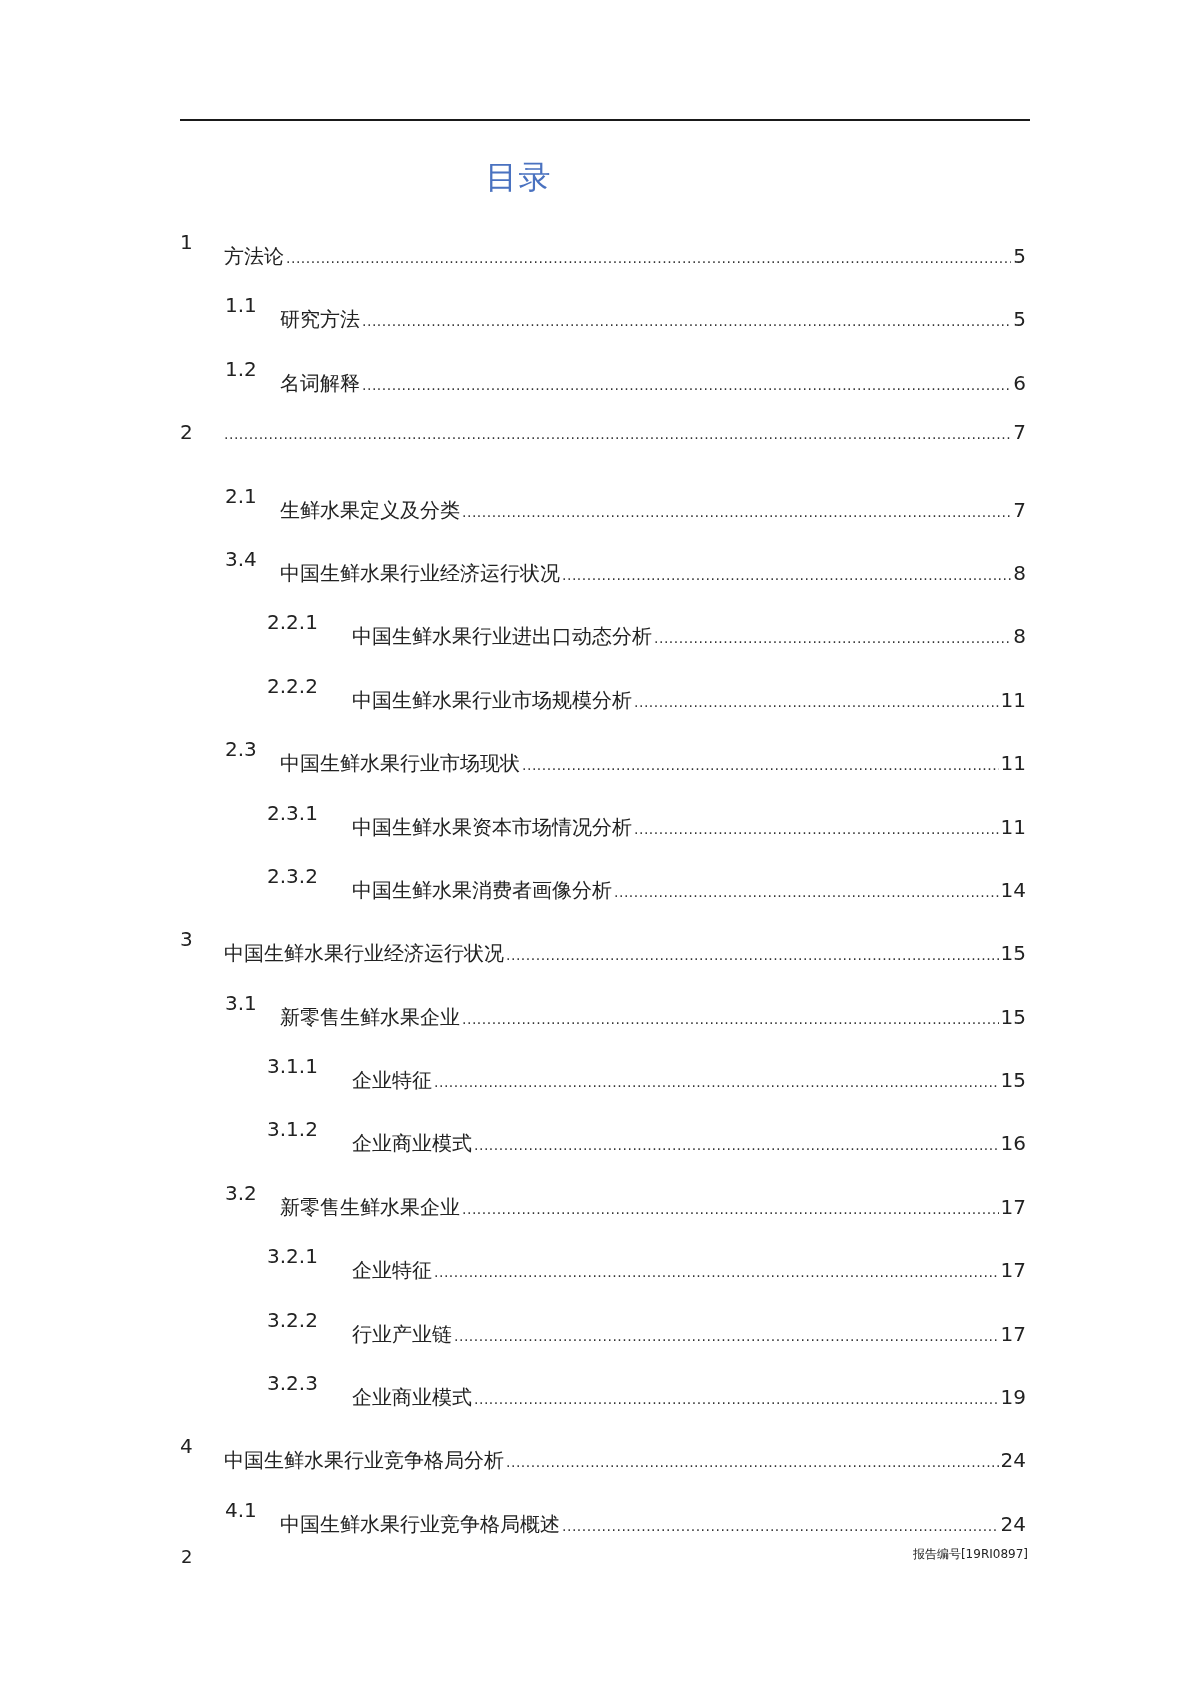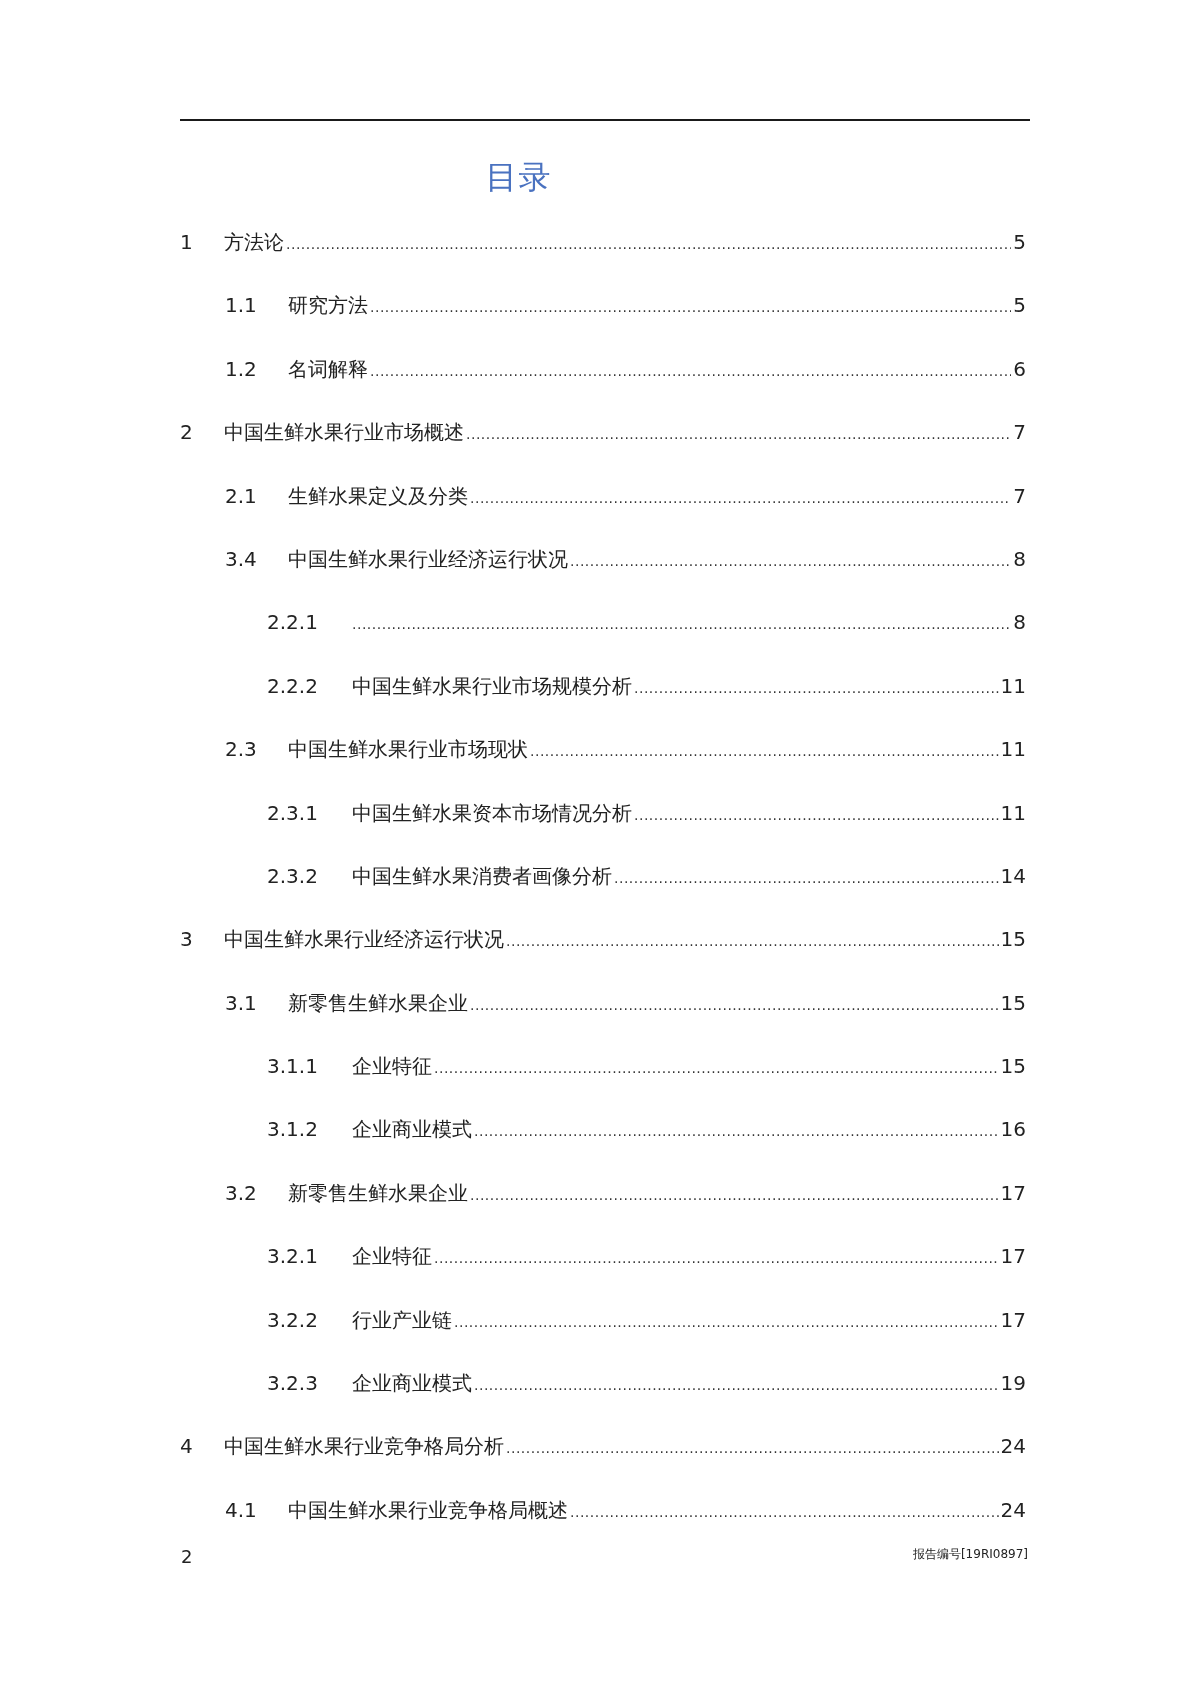--- a/index.html
+++ b/index.html
@@ -7,28 +7,28 @@
            font-family: "DejaVu Sans", "Liberation Sans", sans-serif; color: #222; }
     .rule { position: absolute; left: 180px; top: 119px; width: 850px; height: 0;
             border-top: 2px solid #1a1a1a; }
     .title { position: absolute; left: 0; width: 1037px; top: 156px; text-align: center;
              font-size: 32px; color: #4a72c0; letter-spacing: 1px; }
     .toc { position: absolute; left: 180px; top: 224px; width: 846px; }
     .row { position: relative; height: 63.4px; display: flex; align-items: flex-start;
            font-size: 20px; line-height: 36px; }
     .row .num { position: absolute; top: 0; white-space: nowrap; }
     .row .body { position: absolute; top: 0; right: 0; display: flex; align-items: baseline; }
-    .row .label { white-space: nowrap; padding-right: 2px; background: #fff; }
+    .row .label { white-space: nowrap; padding-right: 2px; background: #fff; margin-top: 14px; }
     .row .dots { flex: 1; overflow: hidden; white-space: nowrap; color: #333;
                  font-size: 14px; letter-spacing: 0.5px; }
     .row .page { white-space: nowrap; padding-left: 2px; }
     .l1 .num { left: 0; }
     .l1 .body { left: 44px; }
     .l2 .num { left: 45px; }
-    .l2 .body { left: 108px; }
+    .l2 .body { left: 100px; }
     .l3 .num { left: 87px; text-align: right; }
     .l3 .body { left: 172px; }
     .footer-page { position: absolute; left: 181px; top: 1546px; font-size: 18px; color: #222; }
     .footer-code { position: absolute; right: 172px; top: 1546px; font-size: 12px; color: #222; }
   </style>
 </head>
 <body>
 
 <div class="rule"></div>
 <div class="title">目录</div>
@@ -55,21 +55,20 @@
       <span class="num">1.2</span>
       <span class="body">
         <span class="label">名词解释</span>
         <span class="dots">................................................................................................................................................................................................................................................................................................................................................................................................................</span>
         <span class="page">6</span>
       </span>
     </div>
     <div class="row l1">
       <span class="num">2</span>
       <span class="body">
-        <span class="label">中国生鲜水果行业市场概述</span>
         <span class="dots">................................................................................................................................................................................................................................................................................................................................................................................................................</span>
         <span class="page">7</span>
       </span>
     </div>
     <div class="row l2">
       <span class="num">2.1</span>
       <span class="body">
         <span class="label">生鲜水果定义及分类</span>
         <span class="dots">................................................................................................................................................................................................................................................................................................................................................................................................................</span>
         <span class="page">7</span>
@@ -79,20 +78,21 @@
       <span class="num">3.4</span>
       <span class="body">
         <span class="label">中国生鲜水果行业经济运行状况</span>
         <span class="dots">................................................................................................................................................................................................................................................................................................................................................................................................................</span>
         <span class="page">8</span>
       </span>
     </div>
     <div class="row l3">
       <span class="num">2.2.1</span>
       <span class="body">
+        <span class="label">中国生鲜水果行业进出口动态分析</span>
         <span class="dots">................................................................................................................................................................................................................................................................................................................................................................................................................</span>
         <span class="page">8</span>
       </span>
     </div>
     <div class="row l3">
       <span class="num">2.2.2</span>
       <span class="body">
         <span class="label">中国生鲜水果行业市场规模分析</span>
         <span class="dots">................................................................................................................................................................................................................................................................................................................................................................................................................</span>
         <span class="page">11</span>

